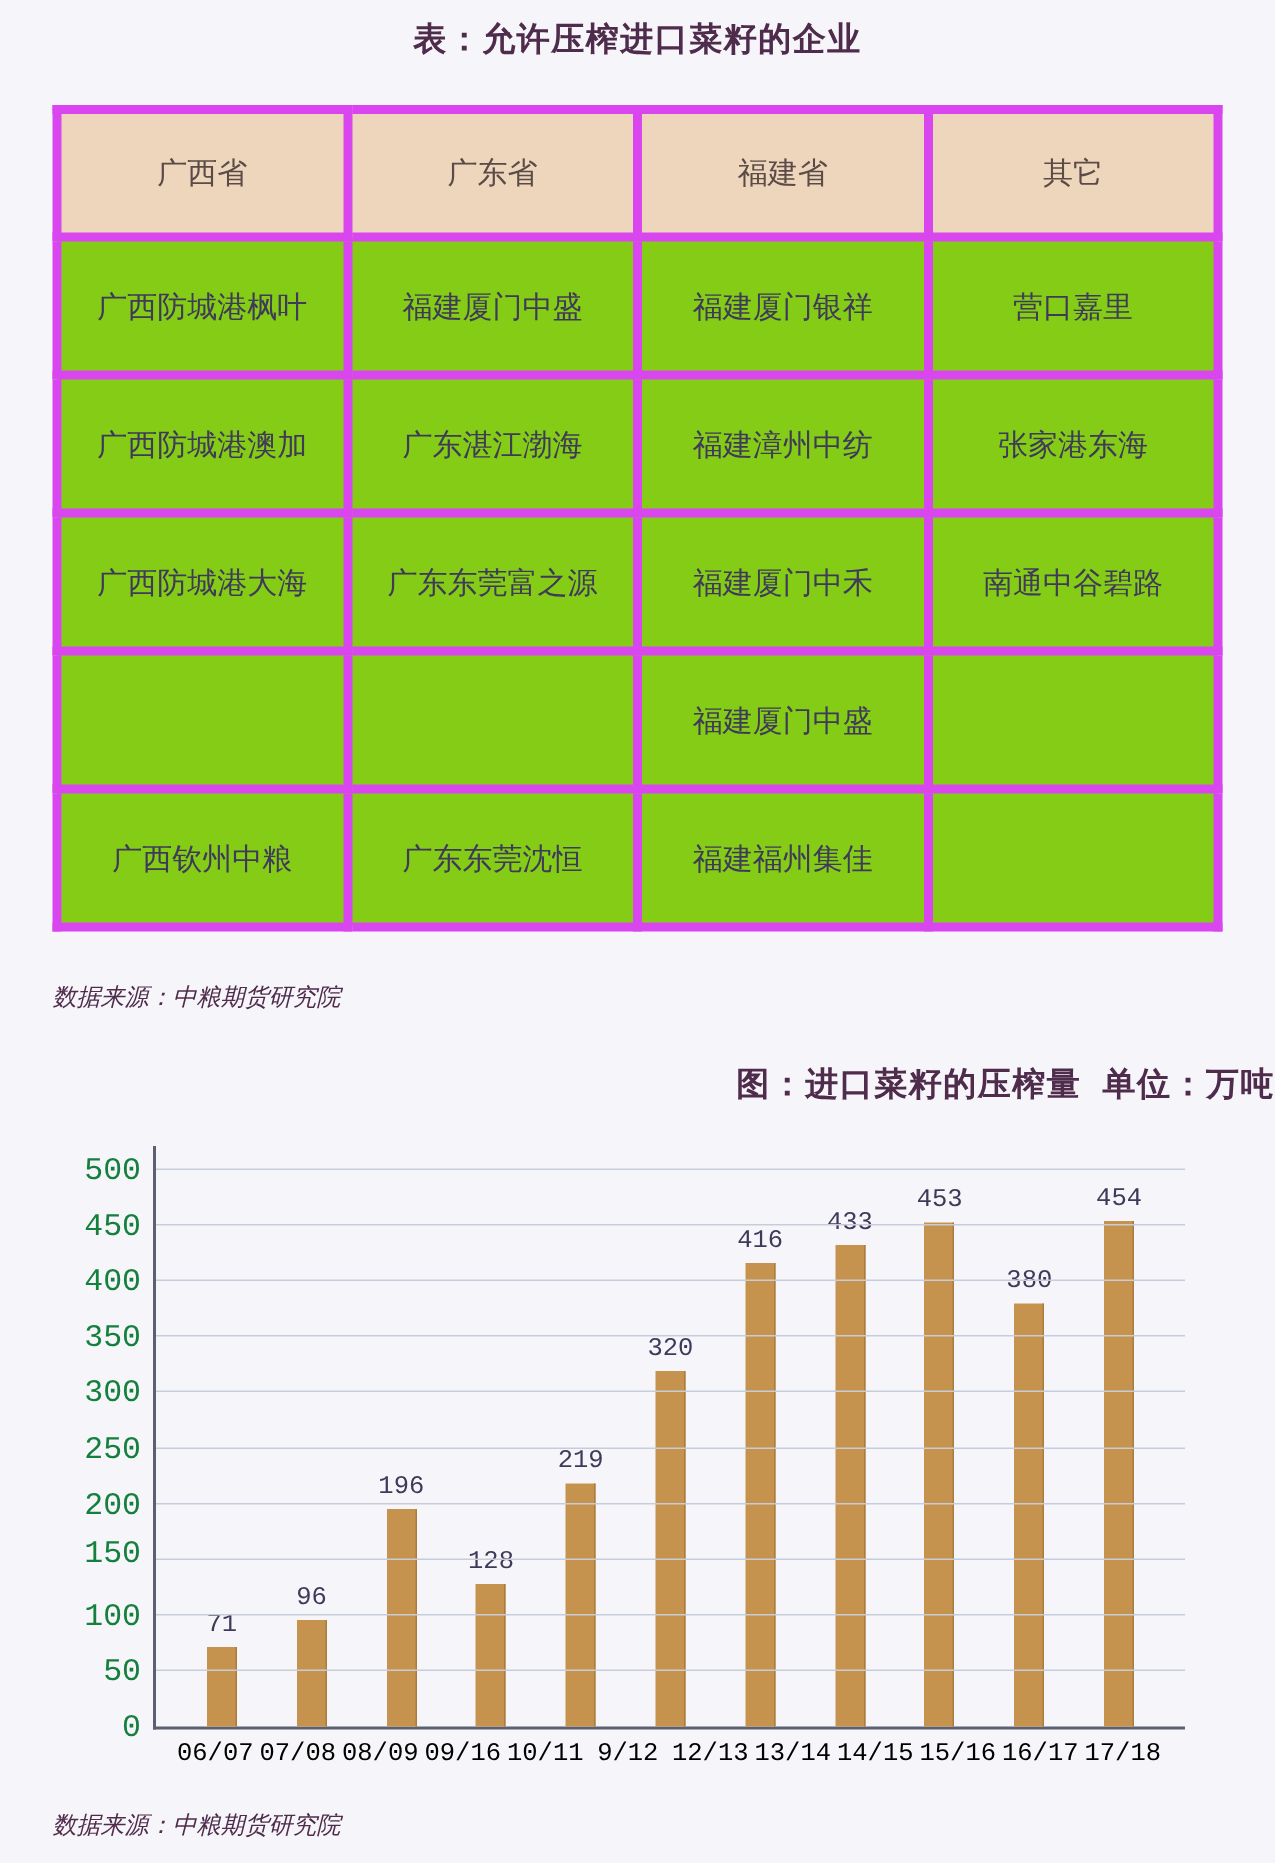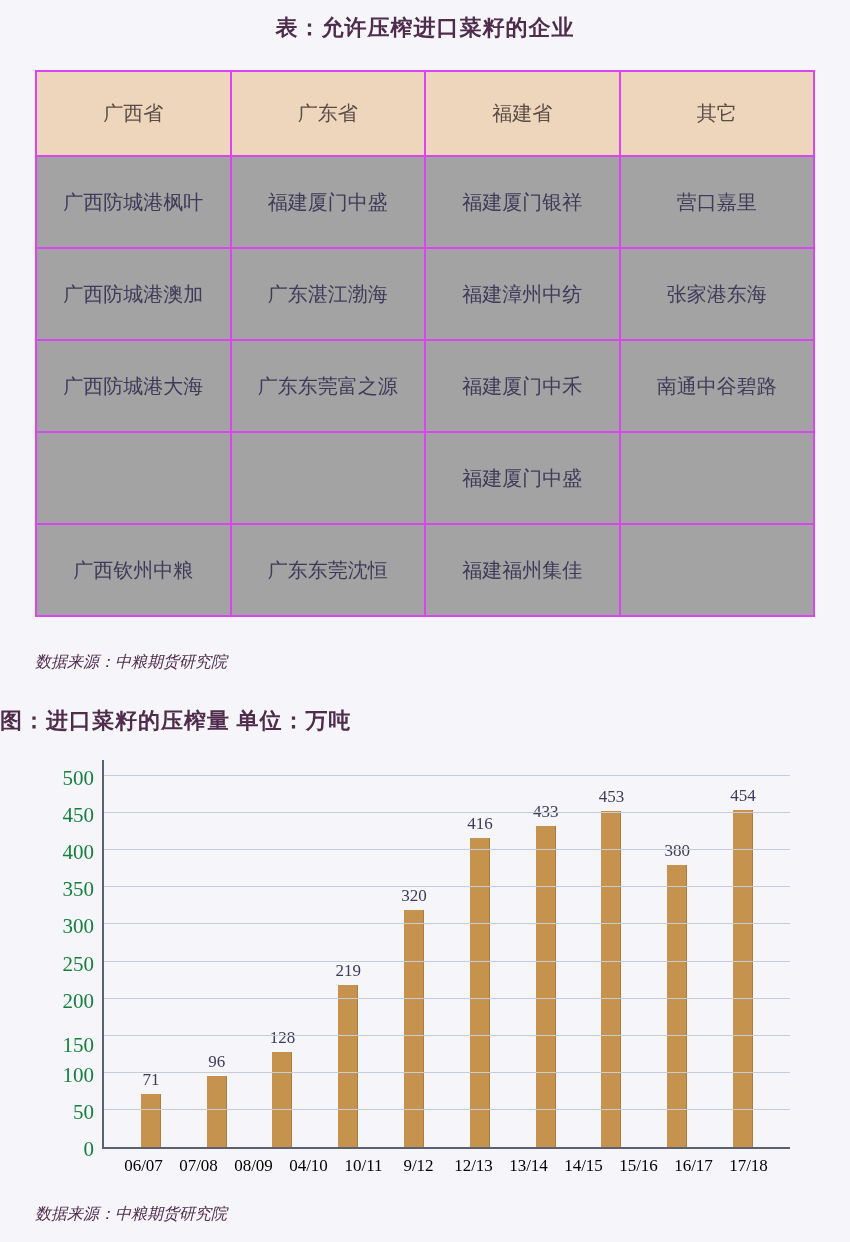--- a/index.html
+++ b/index.html
@@ -6,20 +6,21 @@
   html, body { background: #eef0f4; }
   body { font-family: "Liberation Serif", "DejaVu Serif", serif; }
 
   .page {
     position: relative;
     width: 850px;
     height: 1242px;
     margin: 0 auto;
     background: #f6f6fa;
     overflow: hidden;
+    font-family: Liberation Mono, monospace;
   }
 
   
   .doc-title {
     padding-top: 14px;
     text-align: center;
     font-size: 22px;
     font-weight: bold;
     color: #4f2b4c;
     letter-spacing: 1px;
@@ -35,42 +36,42 @@
   .source-line.chart-src { margin-top: 16px; }
 
   
   .company-table {
     width: 780px;
     margin: 28px auto 0 35px;
     border-collapse: collapse;
     table-layout: fixed;
   }
   .company-table th, .company-table td {
-    border: 2px solid #d946ef;
+    border: 6px solid #d946ef;
     text-align: center;
     vertical-align: middle;
     font-weight: normal;
   }
   .company-table th {
     height: 85px;
     background: #eed6bd;
     color: #5b4b46;
     font-size: 20px;
   }
   .company-table td {
     height: 92px;
-    background: #a3a3a3;
+    background: #84cc16;
     color: #3f3a59;
     font-size: 20px;
   }
 
   
   .chart-title {
     margin-top: 32px;
-    text-align: left;
+    text-align: right;
     font-size: 22px;
     font-weight: bold;
     color: #4f2b4c;
     letter-spacing: 1px;
     line-height: 28px;
   }
   .chart-wrap {
     position: relative;
     margin: 25px 0 0 60px;
     width: 740px;
@@ -200,38 +201,42 @@
 
   <div class="source-line">数据来源：中粮期货研究院</div>
 
   <div class="chart-title">图：进口菜籽的压榨量 单位：万吨</div>
 
   <div class="chart-wrap">
     <div class="y-labels">
         <div class="y-tick" style="bottom: -9px;">0</div>
         <div class="y-tick" style="bottom: 28.1px;">50</div>
         <div class="y-tick" style="bottom: 65.2px;">100</div>
-        <div class="y-tick" style="bottom: 95px;">150</div>
+        <div class="y-tick" style="bottom: 107px;">150</div>
         <div class="y-tick" style="bottom: 139.4px;">200</div>
         <div class="y-tick" style="bottom: 176.5px;">250</div>
         <div class="y-tick" style="bottom: 213.6px;">300</div>
         <div class="y-tick" style="bottom: 250.7px;">350</div>
         <div class="y-tick" style="bottom: 287.8px;">400</div>
         <div class="y-tick" style="bottom: 324.9px;">450</div>
         <div class="y-tick" style="bottom: 362px;">500</div>
       </div>
     <div class="plot">
       <div class="bars-row">
           <div class="bar-slot">
             <div class="bar-value">71</div>
             <div class="bar-rect" style="height: 52.682px; background: rgb(198, 147, 78);"></div>
           </div>
           <div class="bar-slot">
             <div class="bar-value">96</div>
             <div class="bar-rect" style="height: 71.232px; background: rgb(198, 147, 78);"></div>
+          </div>
+          <div class="bar-slot">
+            <div class="bar-value">196</div>
+            <div class="bar-rect" style="height: 145.432px; background: rgb(198, 147, 78);"></div>
           </div>
           <div class="bar-slot">
             <div class="bar-value">128</div>
             <div class="bar-rect" style="height: 94.976px; background: rgb(198, 147, 78);"></div>
           </div>
           <div class="bar-slot">
             <div class="bar-value">219</div>
             <div class="bar-rect" style="height: 162.498px; background: rgb(198, 147, 78);"></div>
           </div>
           <div class="bar-slot">
@@ -267,21 +272,21 @@
         <div class="gridline" style="bottom: 222.6px;"></div>
         <div class="gridline" style="bottom: 259.7px;"></div>
         <div class="gridline" style="bottom: 296.8px;"></div>
         <div class="gridline" style="bottom: 333.9px;"></div>
         <div class="gridline" style="bottom: 371px;"></div>
       </div>
     <div class="x-labels">
         <div class="x-tick">06/07</div>
         <div class="x-tick">07/08</div>
         <div class="x-tick">08/09</div>
-        <div class="x-tick">04/10</div>
+        <div class="x-tick">09/16</div>
         <div class="x-tick">10/11</div>
         <div class="x-tick">9/12</div>
         <div class="x-tick">12/13</div>
         <div class="x-tick">13/14</div>
         <div class="x-tick">14/15</div>
         <div class="x-tick">15/16</div>
         <div class="x-tick">16/17</div>
         <div class="x-tick">17/18</div>
       </div>
   </div>

